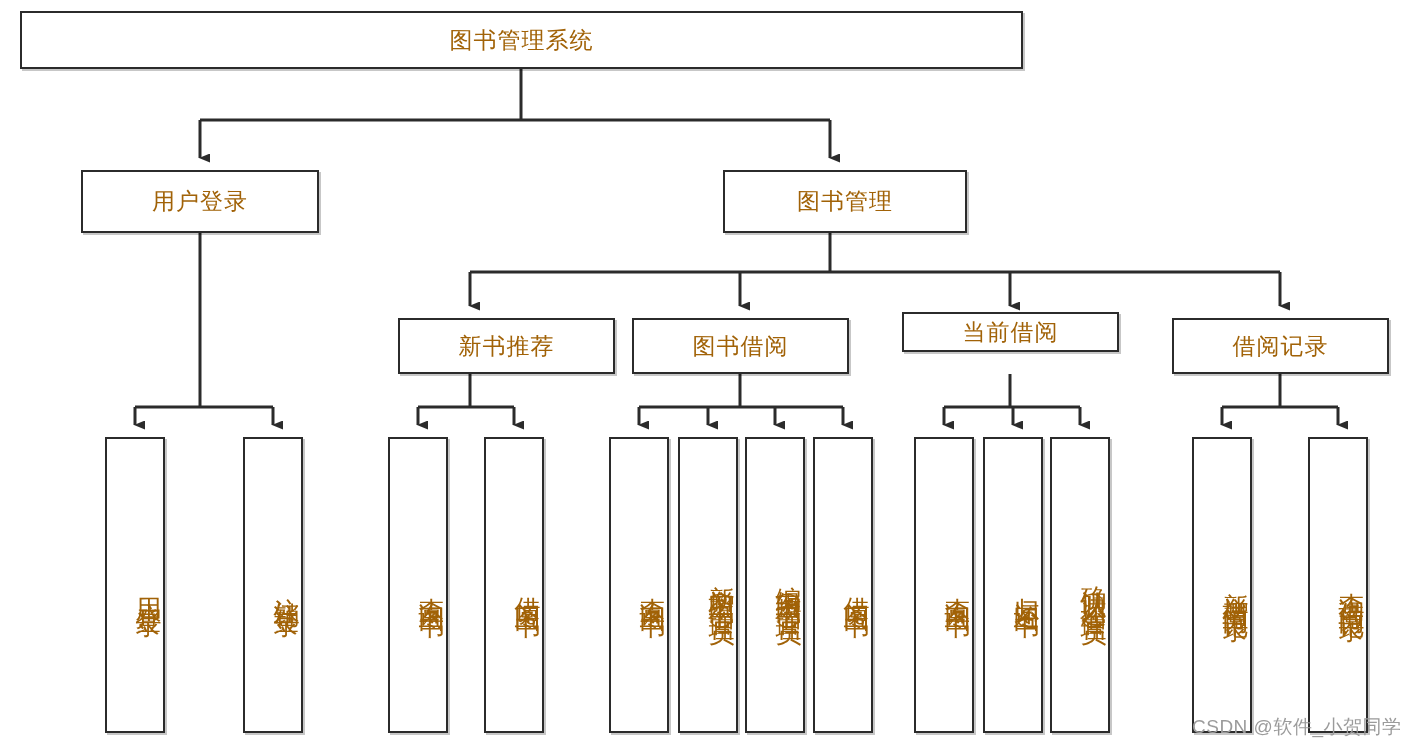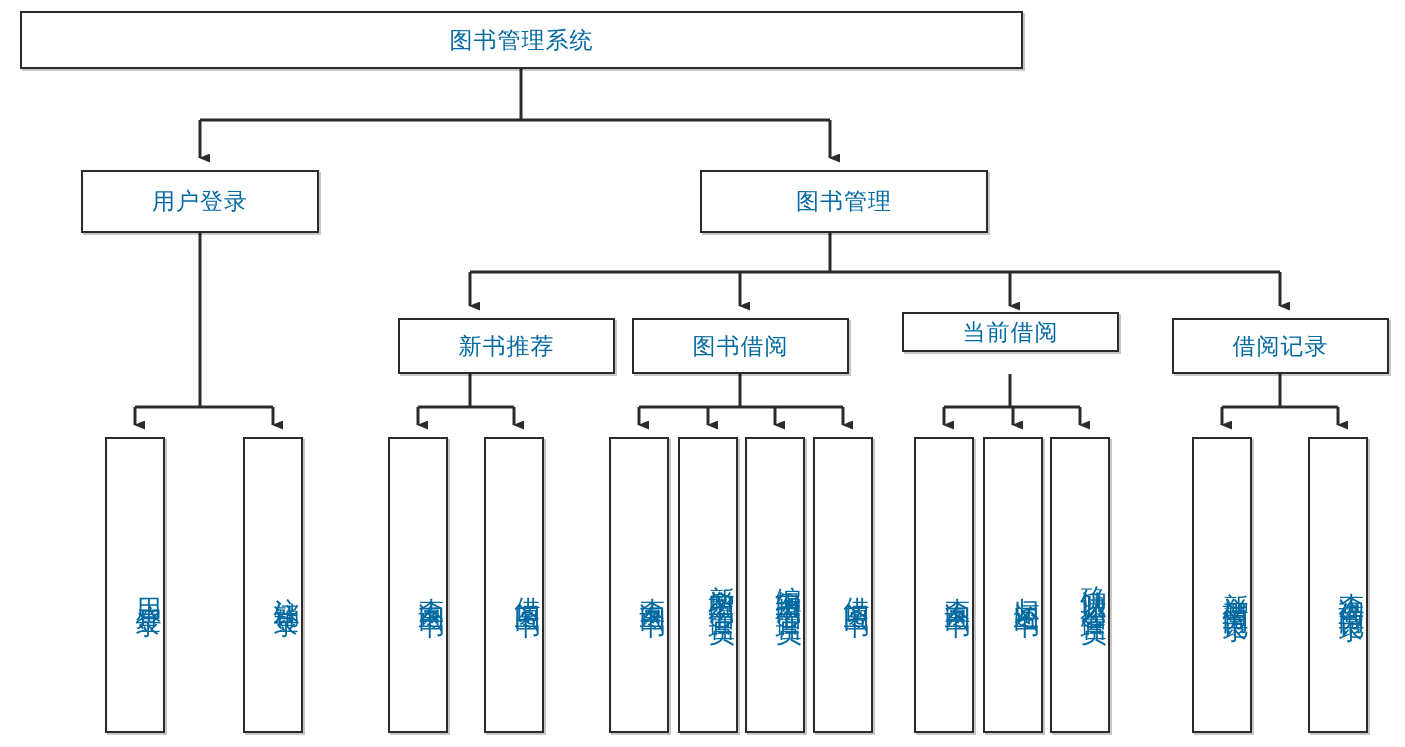--- a/index.html
+++ b/index.html
@@ -28,21 +28,21 @@
   }
   .node {
     position: absolute;
     box-sizing: border-box;
     background: #ffffff;
     border: 2px solid #2b2b2b;
     box-shadow: 2px 2px 0 rgba(0,0,0,0.22);
     display: flex;
     align-items: center;
     justify-content: center;
-    color: #0369a1;
+    color: #a16207;
   }
   .node.horiz {
     font-size: 23px;
     letter-spacing: 1px;
   }
   .node.vert {
     writing-mode: vertical-rl;
     text-orientation: upright;
     font-size: 26px;
     line-height: 1.08;
@@ -123,21 +123,21 @@
     </g>
   </svg>
 
   <div id="nodes-host">
       <div class="node horiz" style="left: 20px; top: 11px; width: 1003px; height: 58px;">
         <span>图书管理系统</span>
       </div>
       <div class="node horiz" style="left: 81px; top: 170px; width: 238px; height: 63px;">
         <span>用户登录</span>
       </div>
-      <div class="node horiz" style="left: 700px; top: 170px; width: 288px; height: 63px;">
+      <div class="node horiz" style="left: 723px; top: 170px; width: 244px; height: 63px;">
         <span>图书管理</span>
       </div>
       <div class="node horiz" style="left: 362px; top: 318px; width: 217px; height: 56px; margin-left: 36px;">
         <span>新书推荐</span>
       </div>
       <div class="node horiz" style="left: 632px; top: 318px; width: 217px; height: 56px; text-align: right;">
         <span>图书借阅</span>
       </div>
       <div class="node horiz" style="left: 902px; top: 312px; width: 217px; height: 40px;">
         <span>当前借阅</span>
@@ -179,14 +179,15 @@
         <span class="vtext">确认归还（管理员）</span>
       </div>
       <div class="node vert" style="left: 1192px; top: 437px; width: 60px; height: 296px;">
         <span class="vtext">新增借阅记录</span>
       </div>
       <div class="node vert" style="left: 1308px; top: 437px; width: 60px; height: 296px;">
         <span class="vtext">查询借阅记录</span>
       </div>
     </div>
 
+  <div class="watermark" style="left: 1192px; top: 714px;">CSDN @软件_小贺同学</div>
 
 </div>
 
 </body></html>

